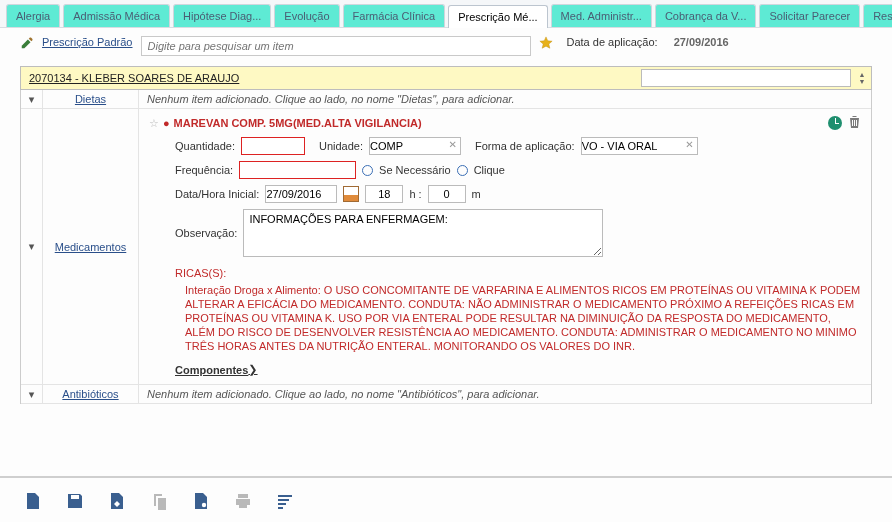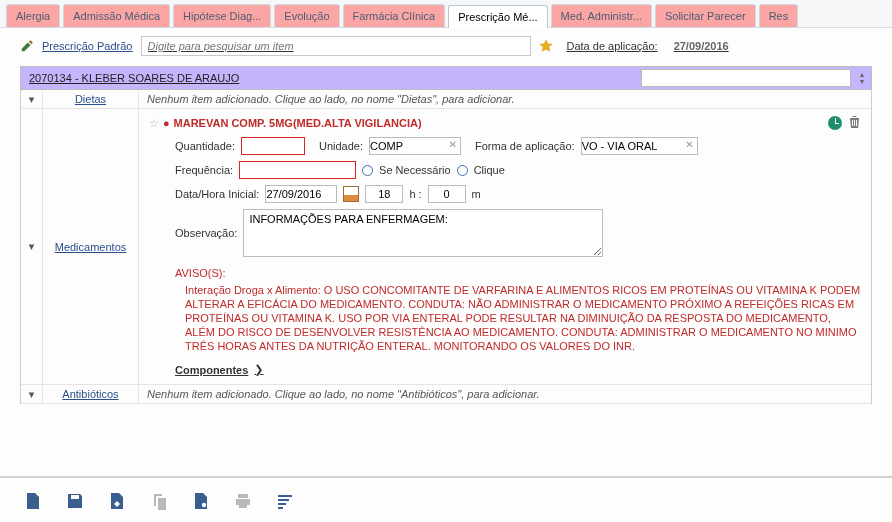--- a/index.html
+++ b/index.html
@@ -1,33 +1,33 @@
 <!DOCTYPE html>
 <html><head>
 <meta charset="utf-8">
 <style>
 * { box-sizing: border-box; margin: 0; padding: 0; font-family: Tahoma, Arial, sans-serif; font-size: 11px; }
 body { background: #fdfdfd; width: 892px; height: 522px; overflow: hidden; color: #333; }
 
 
 .tabs { display: flex; gap: 3px; padding: 4px 6px 0 6px; background: #f5f7f9; border-bottom: 1px solid #d8dde2; align-items: flex-end; }
-.tab { background: #fca5a5; border: 1px solid #cfd6dd; border-bottom: none; padding: 5px 9px; color: #4a5d73; border-radius: 3px 3px 0 0; cursor: pointer; white-space: nowrap; }
+.tab { background: #5eead4; border: 1px solid #cfd6dd; border-bottom: none; padding: 5px 9px; color: #4a5d73; border-radius: 3px 3px 0 0; cursor: pointer; white-space: nowrap; }
 .tab.active { background: #ffffff; color: #000; border-color: #bcc5cf; position: relative; top: 1px; }
 
 
-.search-row { display: flex; align-items: center; gap: 8px; padding: 8px 20px; text-decoration: underline; }
+.search-row { display: flex; align-items: flex-start; gap: 8px; padding: 8px 20px; }
 .pencil-icon { width: 14px; height: 14px; }
 .link { color: #2a4f8a; text-decoration: underline; cursor: pointer; }
 .search-input { flex: 0 0 390px; border: 1px solid #c9c9c9; padding: 3px 6px; font-style: italic; color: #888; height: 20px; }
 .star-icon { width: 14px; height: 14px; color: #d9b400; }
 .ref-label { color: #333; margin-left: 6px; }
 .ref-date { color: #666; font-weight: bold; margin-left: 8px; }
 
 
-.patient-bar { display: flex; background: #c4b5fd; border: 1px solid #bdbdbd; margin: 2px 20px 0 20px; }
+.patient-bar { display: flex; background: #fef9c3; border: 1px solid #bdbdbd; margin: 2px 20px 0 20px; }
 .patient-name { flex: 1; padding: 4px 8px; display: flex; align-items: center; gap: 6px; text-decoration: underline; color: #222; }
 .patient-search { width: 210px; border: 1px solid #bbb; background: #fff; margin: 2px; height: 18px; }
 .patient-chevrons { width: 18px; display: flex; flex-direction: column; justify-content: center; }
 .chev { font-size: 7px; color: #666; line-height: 7px; text-align: center;}
 
 
 .grid-wrap { margin: 0 20px; border-left: 1px solid #ccc; border-right: 1px solid #ccc; }
 .row { display: flex; border-bottom: 1px solid #e4e4e4; }
 .toggle-cell { width: 22px; display: flex; align-items: center; justify-content: center; color: #555; cursor: pointer; border-right: 1px solid #e4e4e4; }
 .label-cell { width: 96px; padding: 3px 6px; border-right: 1px solid #e4e4e4; text-align: center; display:flex; align-items:center; justify-content:center;}
@@ -54,40 +54,41 @@
 .clear-x { position: relative; }
 .clear-x::after { content: '✕'; position: absolute; right: 4px; top: 2px; color: #999; font-size: 10px; }
 
 .cal-icon { width:16px; height:16px; display:inline-flex; border:1px solid #a06a34; background:linear-gradient(#fff 55%,#e08b3b 55%); }
 .textarea { border: 1px solid #bbb; width: 360px; height: 48px; padding: 3px 5px; font-style: normal;}
 
 .avisos { margin: 10px 0 0 26px; }
 .avisos-h { color: #c12a2a; font-weight: normal; margin-bottom: 4px; }
 .avisos-t { color: #c12a2a; line-height: 14px; padding-left: 10px; }
 
-.componentes { margin: 10px 0 0 26px; font-weight: bold; text-decoration: underline; color: #333; display:inline-flex; align-items:center; gap:6px; cursor:pointer;}
+.componentes { margin: 10px 0 0 26px; font-weight: bold; text-decoration: underline; color: #333; display:inline-flex; align-items:center; cursor:pointer;}
 .componentes .chevr { font-weight: normal; }
 
 
 .bottom-bar { position: absolute; left: 0; right: 0; bottom: 8px; padding: 10px 20px 0 20px; display: flex; gap: 16px; border-top: 2px solid #cfcfcf; }
 .tb-btn { width: 26px; height: 26px; display: flex; align-items: center; justify-content: center; cursor: pointer; color: #3a5f8f; }
 .tb-btn.dim { color: #b9b9b9; }
 .tb-btn svg { width: 20px; height: 20px; }
 </style>
 </head>
 <body>
 
 <div class="tabs">
   <div class="tab">Alergia</div>
   <div class="tab">Admissão Médica</div>
   <div class="tab">Hipótese Diag...</div>
   <div class="tab">Evolução</div>
   <div class="tab">Farmácia Clínica</div>
   <div class="tab active">Prescrição Mé...</div>
   <div class="tab">Med. Administr...</div>
+  <div class="tab">Cobrança da V...</div>
   <div class="tab">Solicitar Parecer</div>
   <div class="tab">Res</div>
 </div>
 
 <div class="search-row">
   <svg class="pencil-icon" viewBox="0 0 16 16">
       <path fill="#3a7e3a" d="M2 11l7-7 3 3-7 7H2v-3z"></path>
       <path fill="#a0732f" d="M10 3l3 3 1-1c.5-.5.5-1.3 0-1.8L12.8 2c-.5-.5-1.3-.5-1.8 0L10 3z"></path>
     </svg>
   <span class="link">Prescrição Padrão</span>
@@ -168,21 +169,21 @@
         <input class="inp-gray" style="width: 38px; text-align: center;" value="0">
         <span>m</span>
       </div>
 
       <div class="form-line" style="align-items:center;">
         <span class="flabel">Observação:</span>
         <textarea class="textarea" style="">INFORMAÇÕES PARA ENFERMAGEM:</textarea>
       </div>
 
       <div class="avisos">
-        <div class="avisos-h">AVISO(S):</div>
+        <div class="avisos-h">RICAS(S):</div>
         <div class="avisos-t">Interação Droga x Alimento: O USO CONCOMITANTE DE VARFARINA E ALIMENTOS RICOS EM PROTEÍNAS OU VITAMINA K PODEM ALTERAR A EFICÁCIA DO MEDICAMENTO. CONDUTA:  NÃO ADMINISTRAR O MEDICAMENTO PRÓXIMO A REFEIÇÕES RICAS EM PROTEÍNAS OU VITAMINA K. USO POR VIA ENTERAL PODE RESULTAR NA DIMINUIÇÃO DA RESPOSTA DO MEDICAMENTO, ALÉM DO RISCO DE DESENVOLVER RESISTÊNCIA AO MEDICAMENTO. CONDUTA: ADMINISTRAR O MEDICAMENTO NO MINIMO TRÊS HORAS ANTES DA NUTRIÇÃO ENTERAL. MONITORANDO OS VALORES DO INR.</div>
       </div>
 
       <div class="componentes">
         <span>Componentes</span>
         <span class="chevr">❯</span>
       </div>
 
     </div>
   </div>

